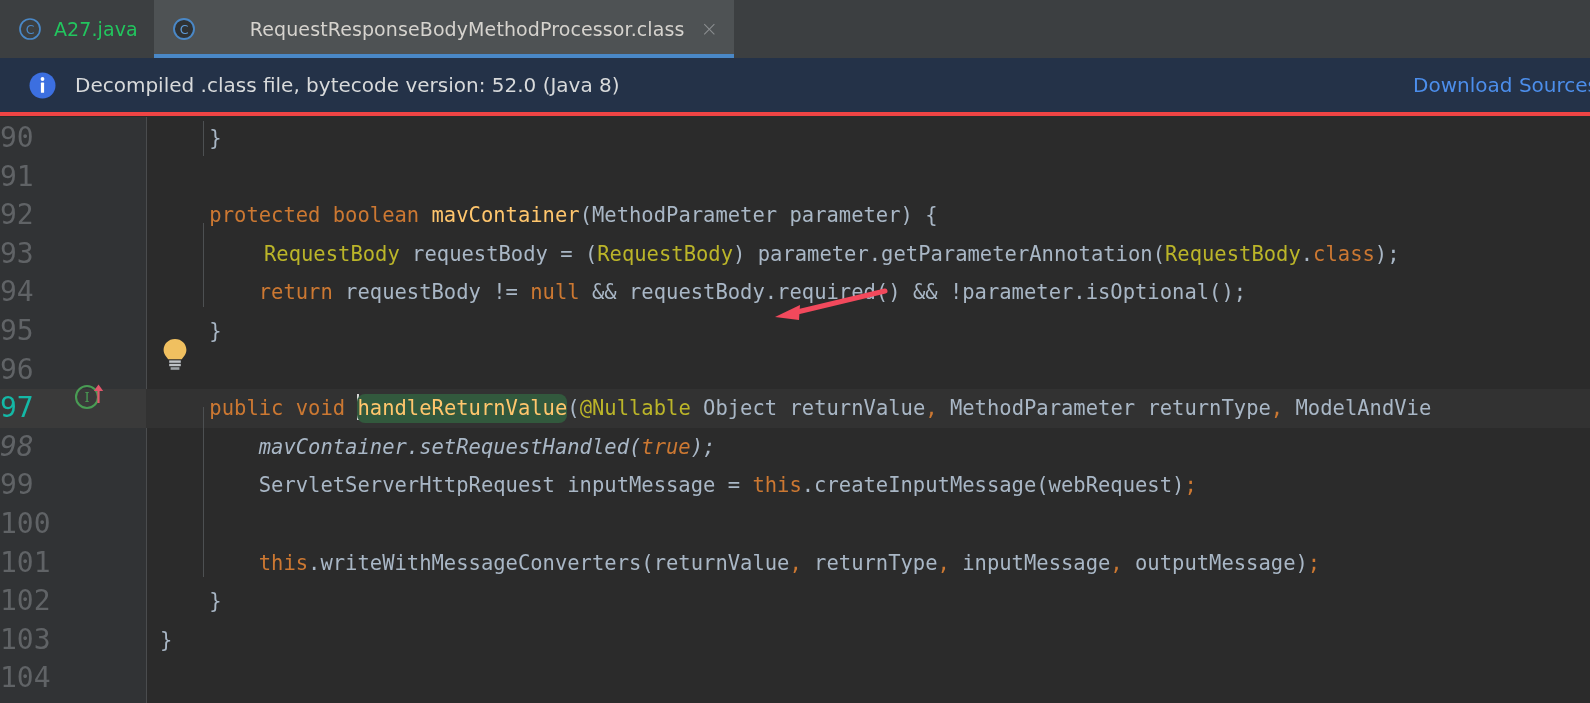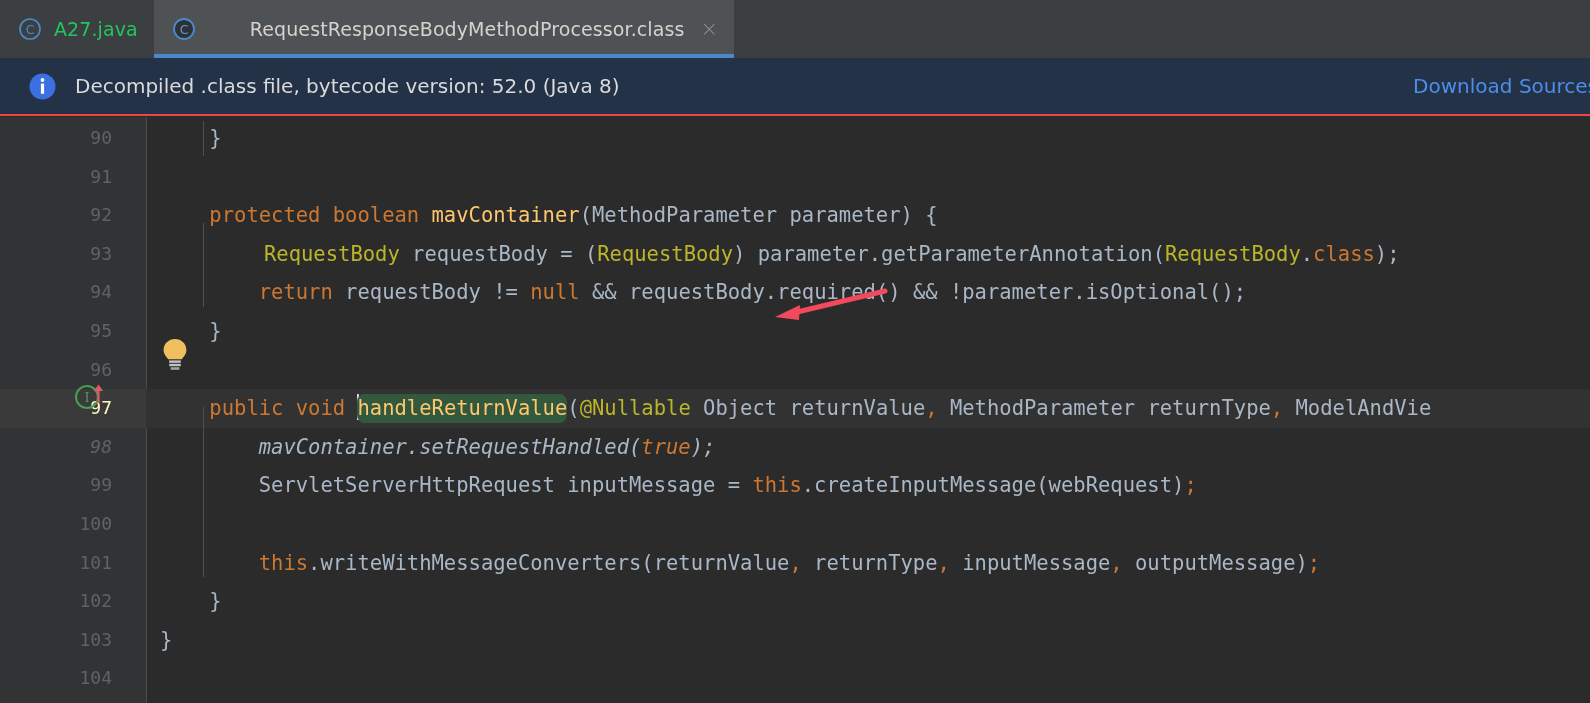--- a/index.html
+++ b/index.html
@@ -45,21 +45,21 @@
     font-size: 21px; line-height: 1;
     color: #8A8D8F;
     font-family: "DejaVu Sans", sans-serif;
     font-weight: 300;
   }
 
   
   .notice {
     position: absolute; left: 0; top: 58px; width: 1590px; height: 58px;
     background: #243248;
-    border-bottom: 2px solid #ef4444;
+    border-bottom: 4px solid #ef4444;
     display: flex; align-items: center;
     padding-left: 28px;
   }
   .notice-icon {
     width: 29px; height: 29px; flex: none; margin-right: 18px;
   }
   .notice-text {
     font-size: 20px; color: #D8DADB;
   }
   .notice-link {
@@ -94,27 +94,25 @@
     background: #3A3A3A;
   }
   .row.caretline .row-bg-code {
     position: absolute; left: 146px; top: 0; width: 1444px; height: 100%;
     background: #323232;
   }
 
   .lineno {
     position: absolute; left: 0; top: 0; width: 112px; height: 38.6px;
     line-height: 38.6px;
-    text-align: right;
     font-family: "DejaVu Sans Mono", monospace;
-    font-size: 18px;
+    font-size: 28px;
     color: #606366;
-    padding-left: 27px;
-  }
-  .row.caretline .lineno { color: #fef9c3; }
+  }
+  .row.caretline .lineno { color: #14b8a6; }
 
   .codetext {
     position: absolute; left: 146px; top: 0; height: 38.6px;
     line-height: 38.6px;
     font-family: "DejaVu Sans Mono", monospace;
     font-size: 20.5px;
     white-space: pre;
     color: #A9B7C6;
     letter-spacing: 0px;
   }

